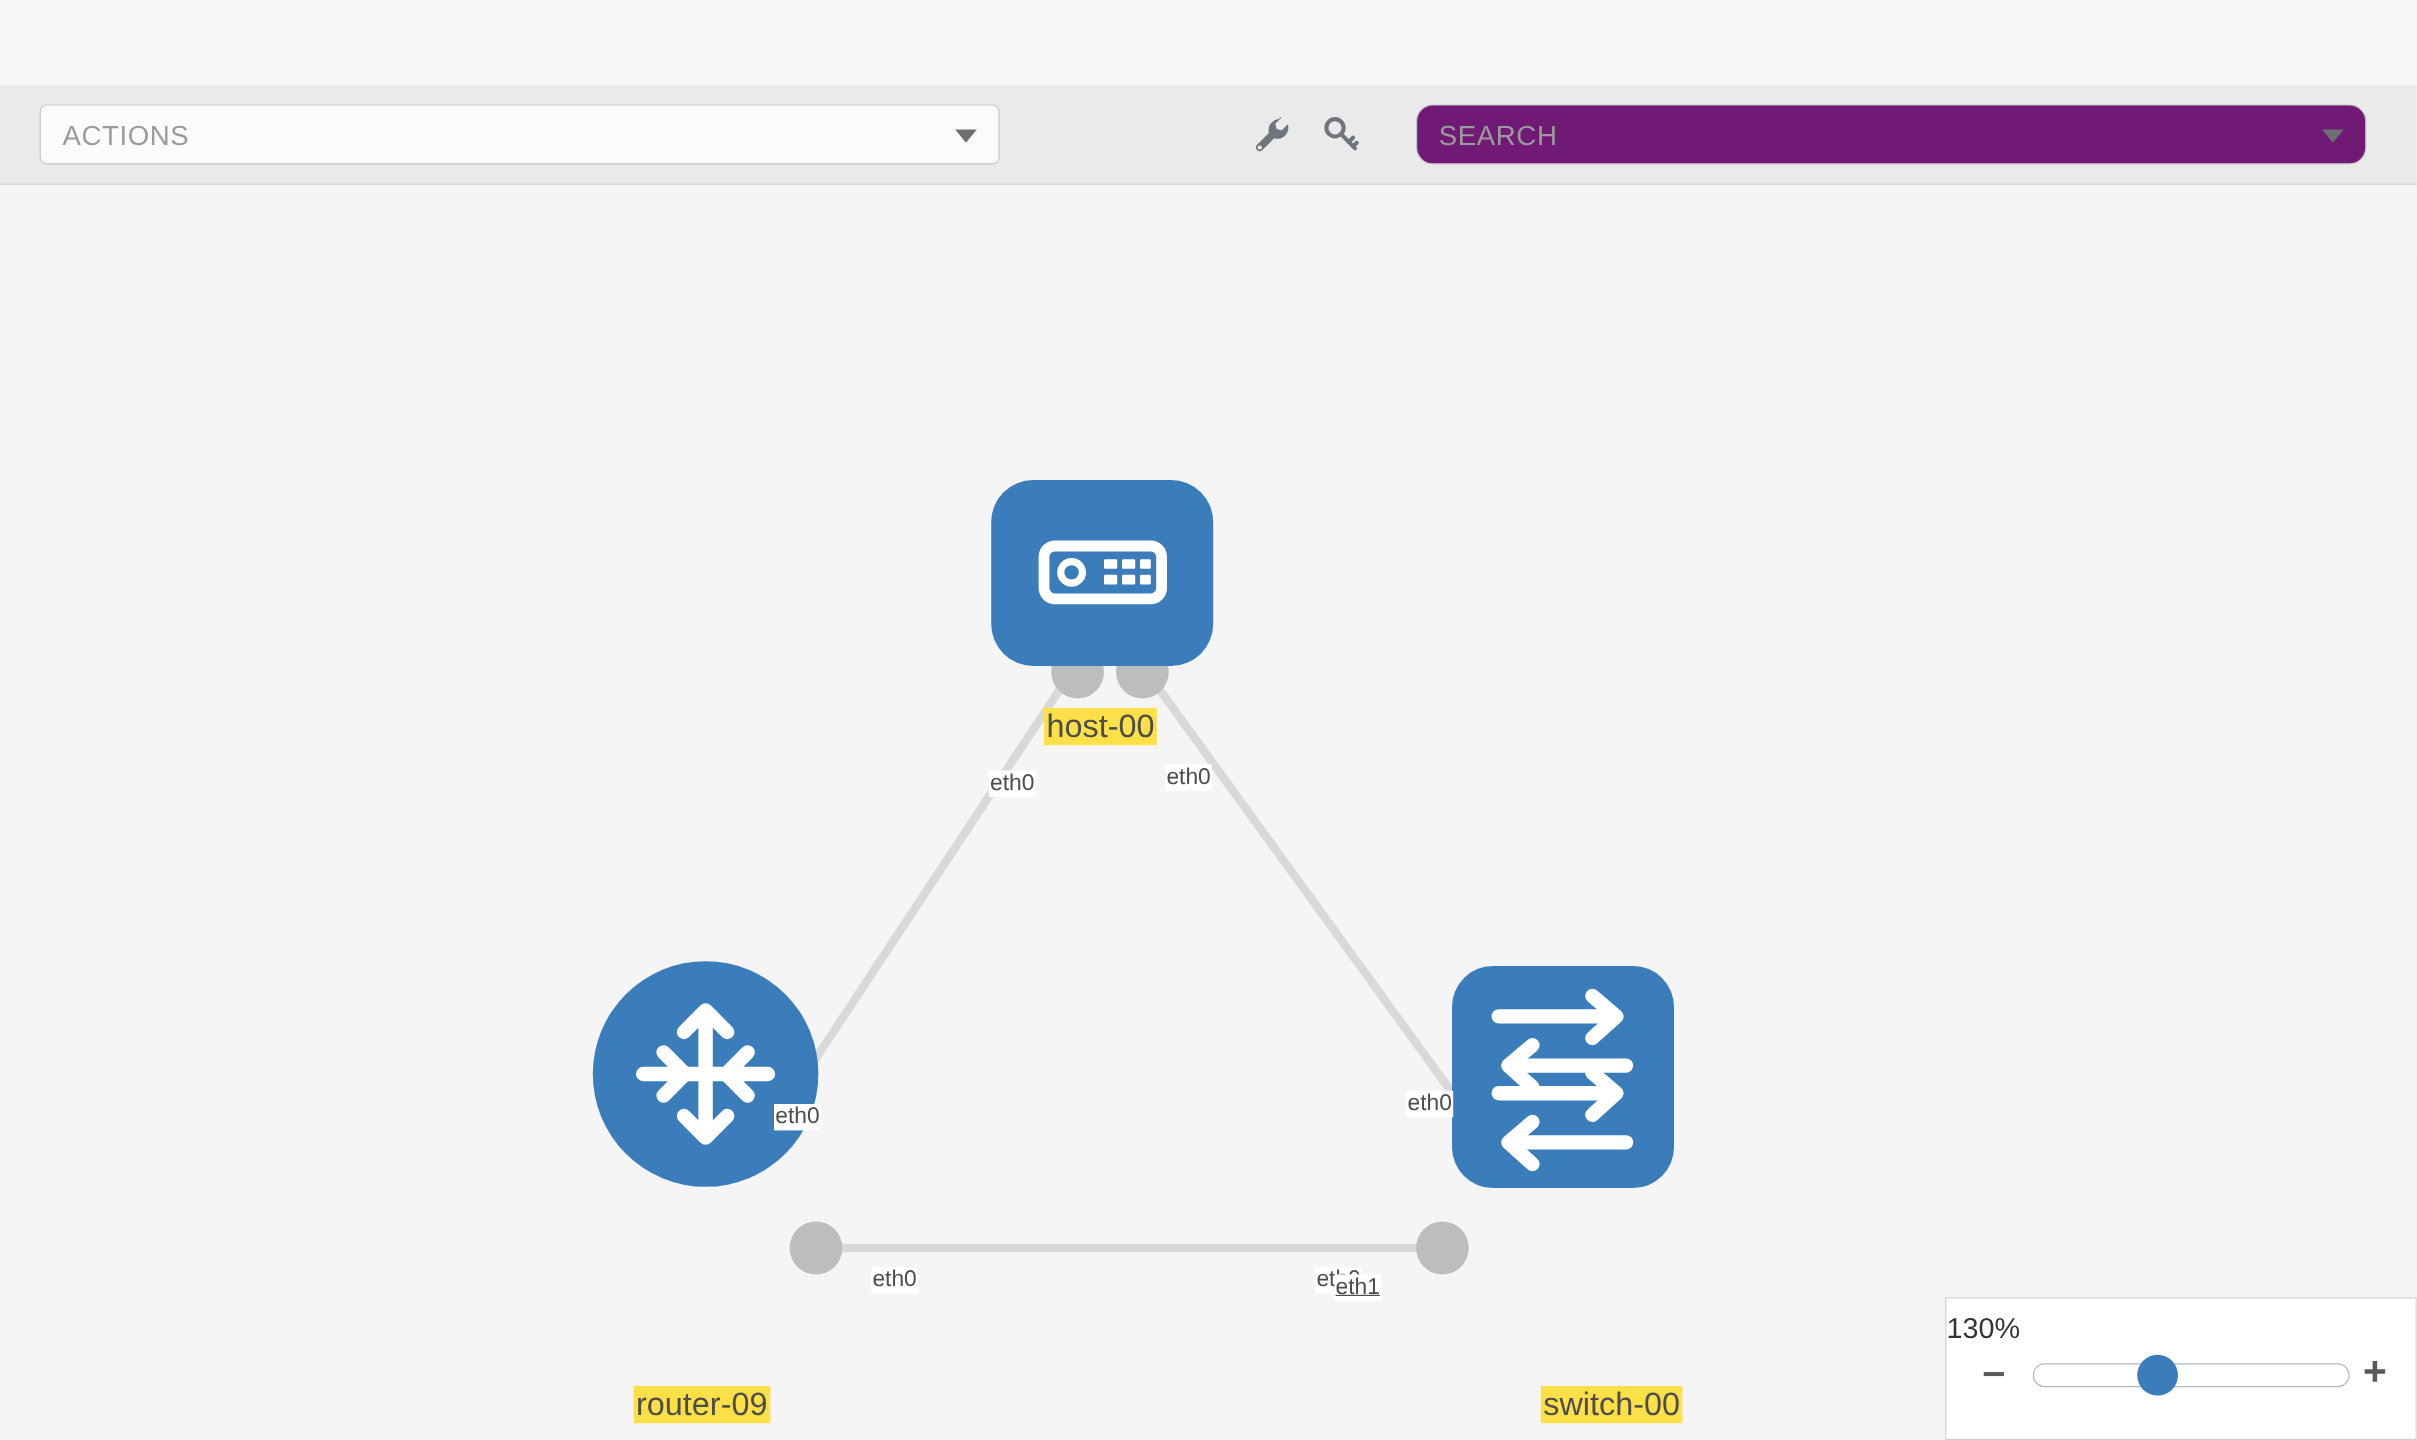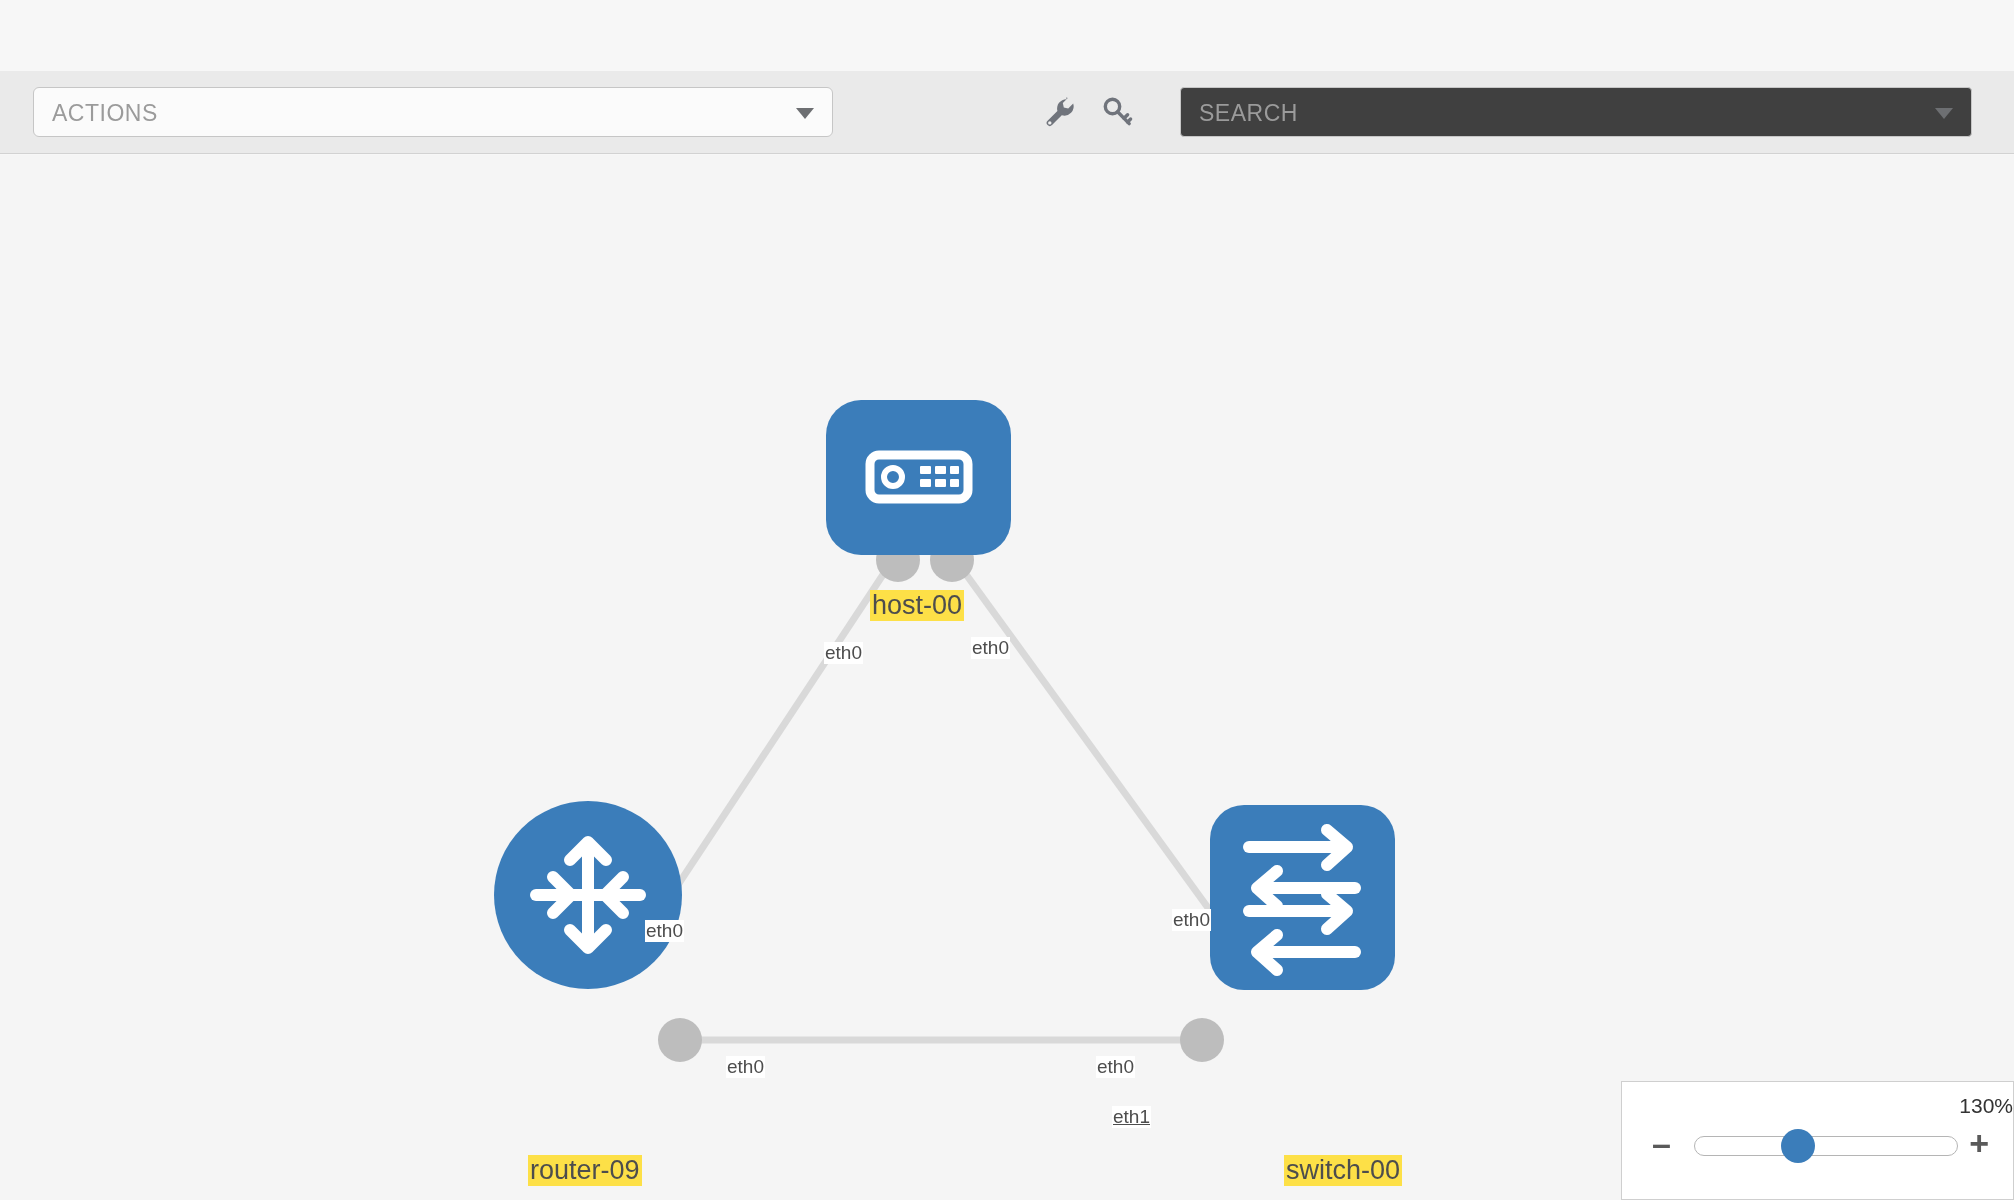--- a/index.html
+++ b/index.html
@@ -69,23 +69,23 @@
   .tool-icon {
     position: absolute; top: 22px;
     width: 38px; height: 38px;
     cursor: pointer;
   }
   .tool-icon.wrench { left: 1040px; }
   .tool-icon.key { left: 1098px; }
   .search-box {
     position: absolute; left: 1180px; top: 16px;
     width: 792px; height: 50px;
-    background: #404040;
+    background: #701a75;
     border: 1px solid #c6c6c6;
-    border-radius: 4px;
+    border-radius: 14px;
     cursor: text;
   }
   .search-box .sel-label {
     position: absolute; left: 18px; top: 12px;
     font-size: 23px; color: #9b9b9b;
     letter-spacing: 0.5px;
   }
 
   
   .canvas {
@@ -118,22 +118,22 @@
 
   
   .zoom-panel {
     position: absolute; left: 1621px; top: 1081px;
     width: 393px; height: 119px;
     background: #ffffff;
     border: 1px solid #cfcfcf;
   }
   .zoom-value {
     position: absolute; top: 12px; left: 0; width: 100%;
-    text-align: right;
-    font-size: 21px; color: #333333;
+    text-align: left;
+    font-size: 24px; color: #333333;
   }
   .zoom-minus, .zoom-plus {
     position: absolute; top: 44px;
     color: #5a5a5a; font-size: 34px; line-height: 34px;
     cursor: pointer; user-select: none;
     font-weight: bold;
   }
   .zoom-minus { left: 30px; }
   .zoom-plus  { right: 24px; }
   .zoom-track {
@@ -257,21 +257,21 @@
     <div class="node-label" style="left:870px; top:435px;">host-00</div>
     <div class="node-label" style="left:528px; top:1000px;">router-09</div>
     <div class="node-label" style="left:1244px; top:1000px;margin-left:40px;">switch-00</div>
 
     <div class="iface-label" style="left:824px; top:460px;">eth0</div>
     <div class="iface-label" style="left:971px; top:455px;">eth0</div>
     <div class="iface-label" style="left:645px; top:738px;">eth0</div>
     <div class="iface-label" style="left:1172px; top:727px;">eth0</div>
     <div class="iface-label" style="left:726px; top:874px;">eth0</div>
     <div class="iface-label" style="left:1096px; top:874px;">eth0</div>
-    <div class="iface-label" style="left:1112px; top:924px;text-decoration:underline;">eth1</div>
+    <div class="iface-label" style="left:1112px; top:880px;text-decoration:underline;">eth1</div>
   </div>
 
   <div class="zoom-panel">
     <div class="zoom-value">130%</div>
     <div class="zoom-minus">–</div>
     <div class="zoom-track"></div>
     <div class="zoom-thumb"></div>
     <div class="zoom-plus">+</div>
   </div>
 

